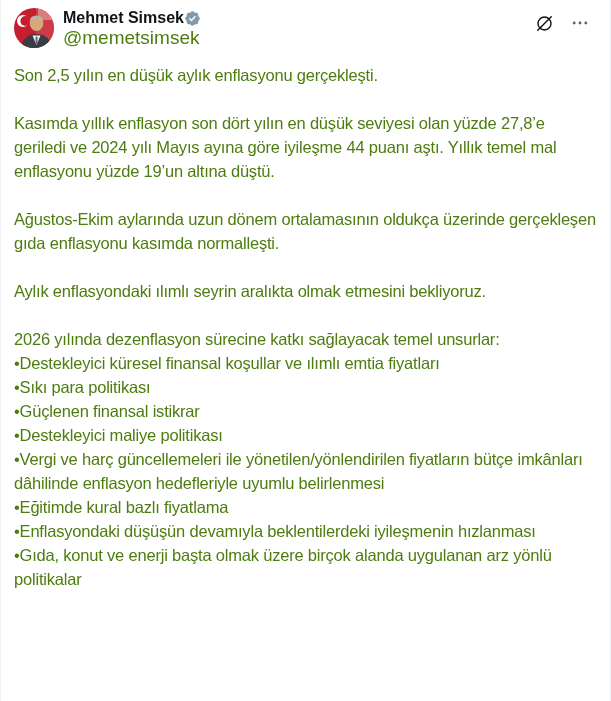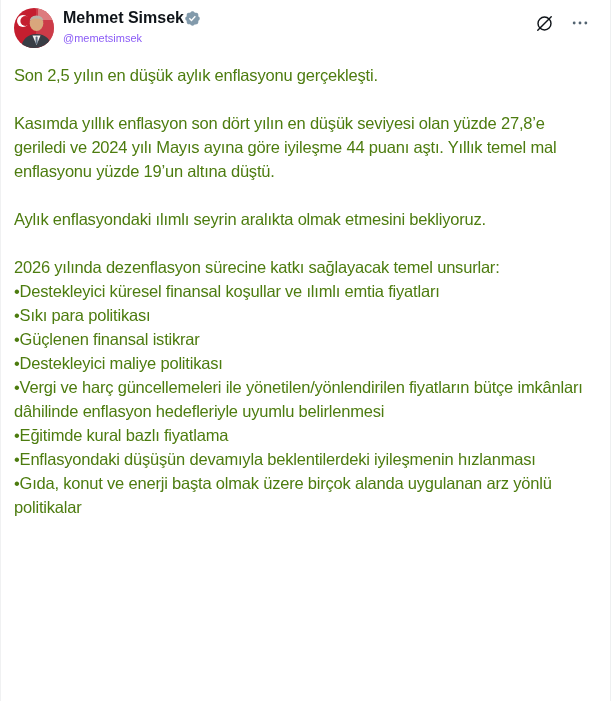--- a/index.html
+++ b/index.html
@@ -33,23 +33,23 @@
   .author-name {
     font-weight: 700;
     font-size: 16px;
     line-height: 20px;
     color: #0f1419;
     cursor: pointer;
   }
   .badge { display: inline-flex; }
   .badge svg { width: 17px; height: 17px; display: block; }
   .author-handle {
-    font-size: 11px;
+    font-size: 19px;
     line-height: 20px;
-    color: #8b5cf6;
+    color: #4d7c0f;
     cursor: pointer;
   }
   .actions {
     display: flex;
     align-items: center;
     gap: 16px;
     padding-top: 5px;
     padding-right: 4px;
   }
   .icon-btn {
@@ -120,20 +120,21 @@
           <circle cx="19" cy="12" r="1.7" fill="#536471"></circle>
         </svg>
       </button>
     </div>
 
   </div>
 
   <div class="tweet-body">
     <p>Son 2,5 yılın en düşük aylık enflasyonu gerçekleşti.</p>
     <p>Kasımda yıllık enflasyon son dört yılın en düşük seviyesi olan yüzde 27,8’e geriledi ve 2024 yılı Mayıs ayına göre iyileşme 44 puanı aştı. Yıllık temel mal enflasyonu yüzde 19’un altına düştü.</p>
+    <p>Ağustos-Ekim aylarında uzun dönem ortalamasının oldukça üzerinde gerçekleşen gıda enflasyonu kasımda normalleşti.</p>
     <p>Aylık enflasyondaki ılımlı seyrin aralıkta olmak etmesini bekliyoruz.</p>
     <p>2026 yılında dezenflasyon sürecine katkı sağlayacak temel unsurlar:
 •Destekleyici küresel finansal koşullar ve ılımlı emtia fiyatları
 •Sıkı para politikası
 •Güçlenen finansal istikrar
 •Destekleyici maliye politikası
 •Vergi ve harç güncellemeleri ile yönetilen/yönlendirilen fiyatların bütçe imkânları dâhilinde enflasyon hedefleriyle uyumlu belirlenmesi
 •Eğitimde kural bazlı fiyatlama
 •Enflasyondaki düşüşün devamıyla beklentilerdeki iyileşmenin hızlanması
 •Gıda, konut ve enerji başta olmak üzere birçok alanda uygulanan arz yönlü politikalar</p>

